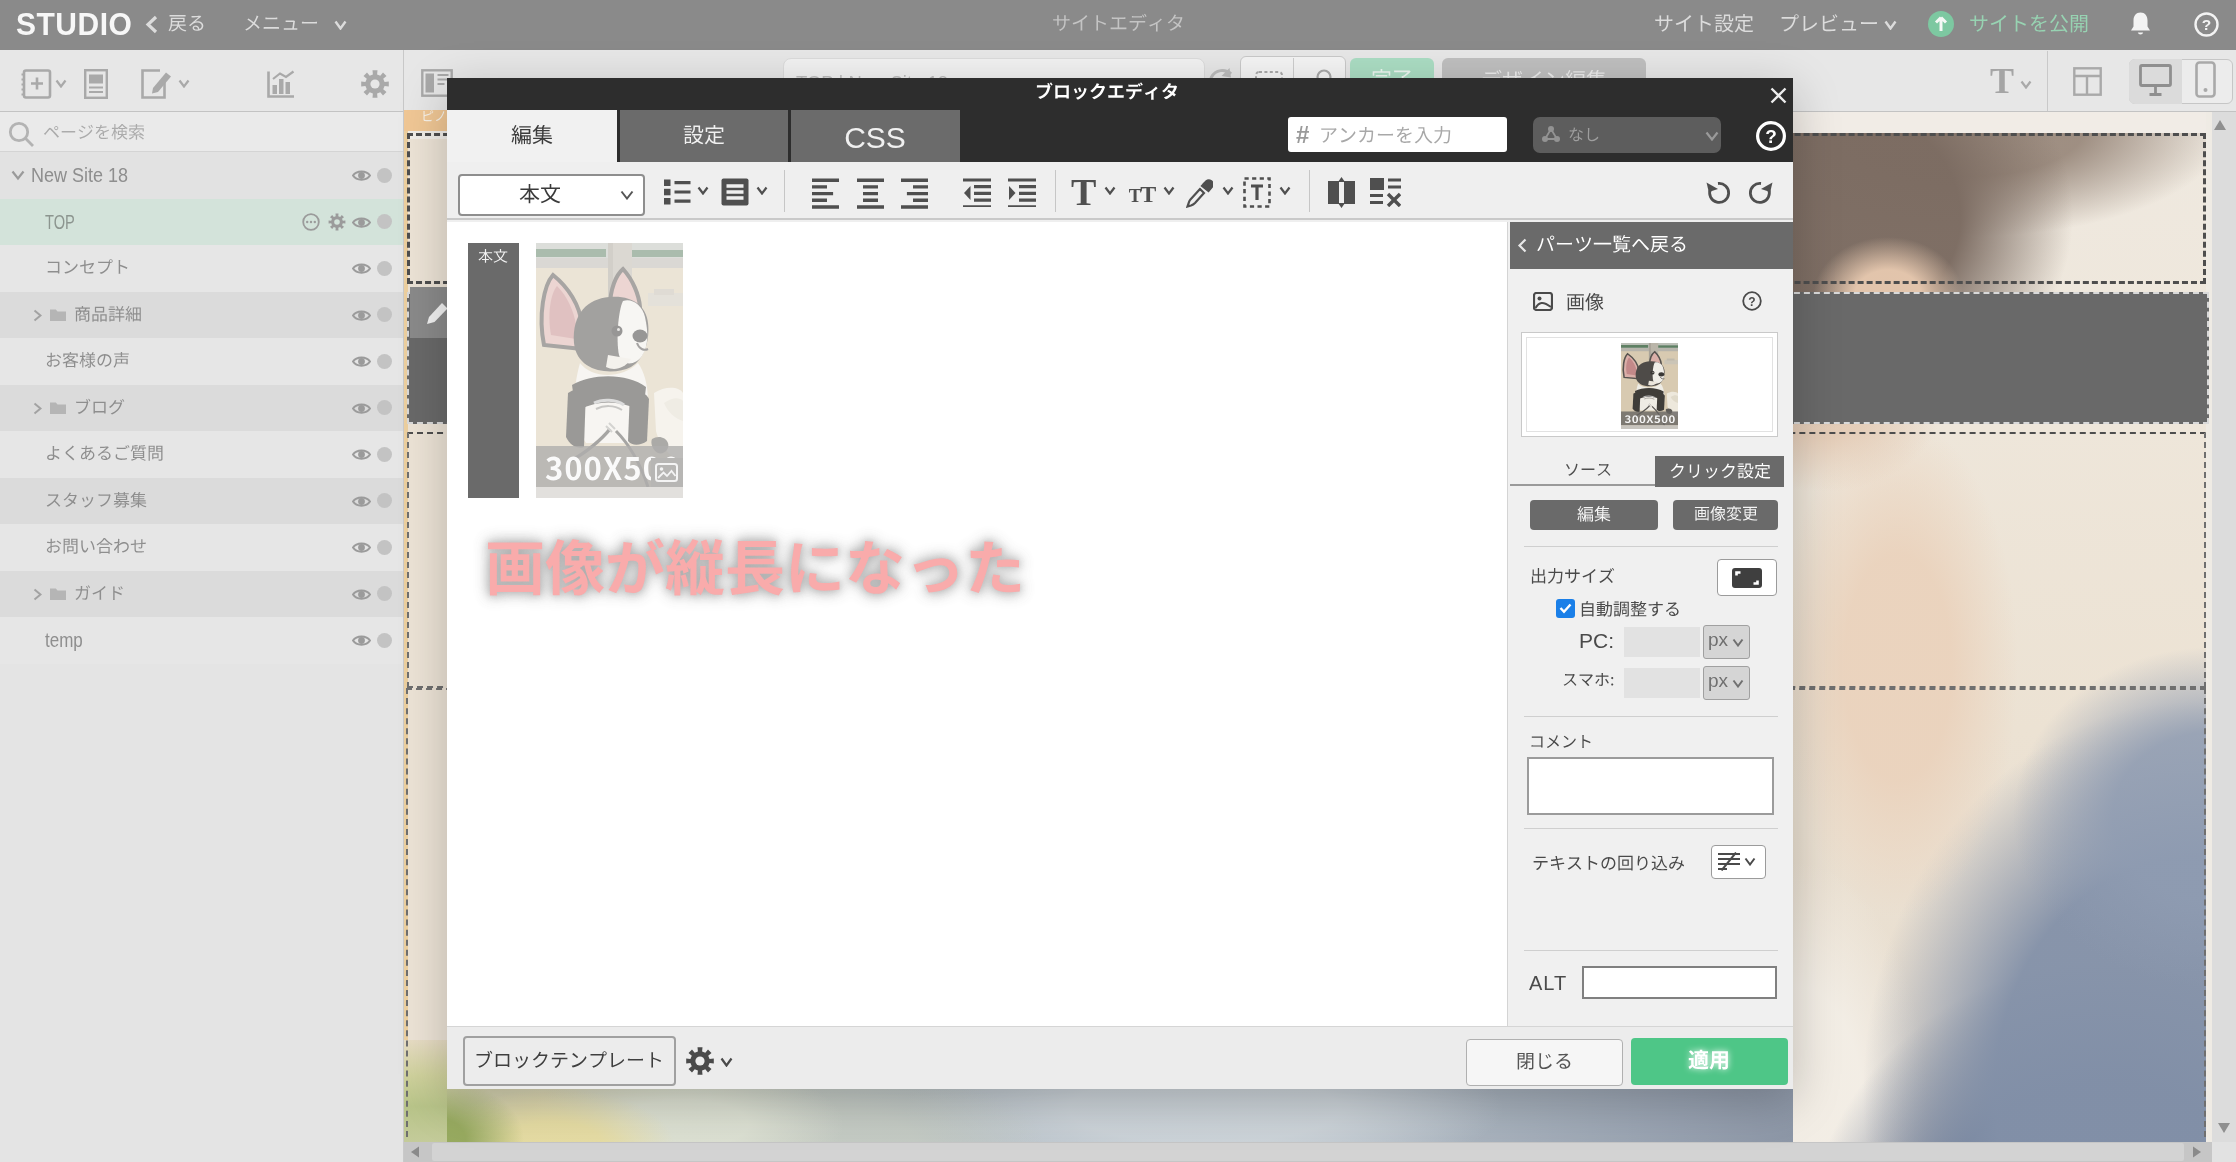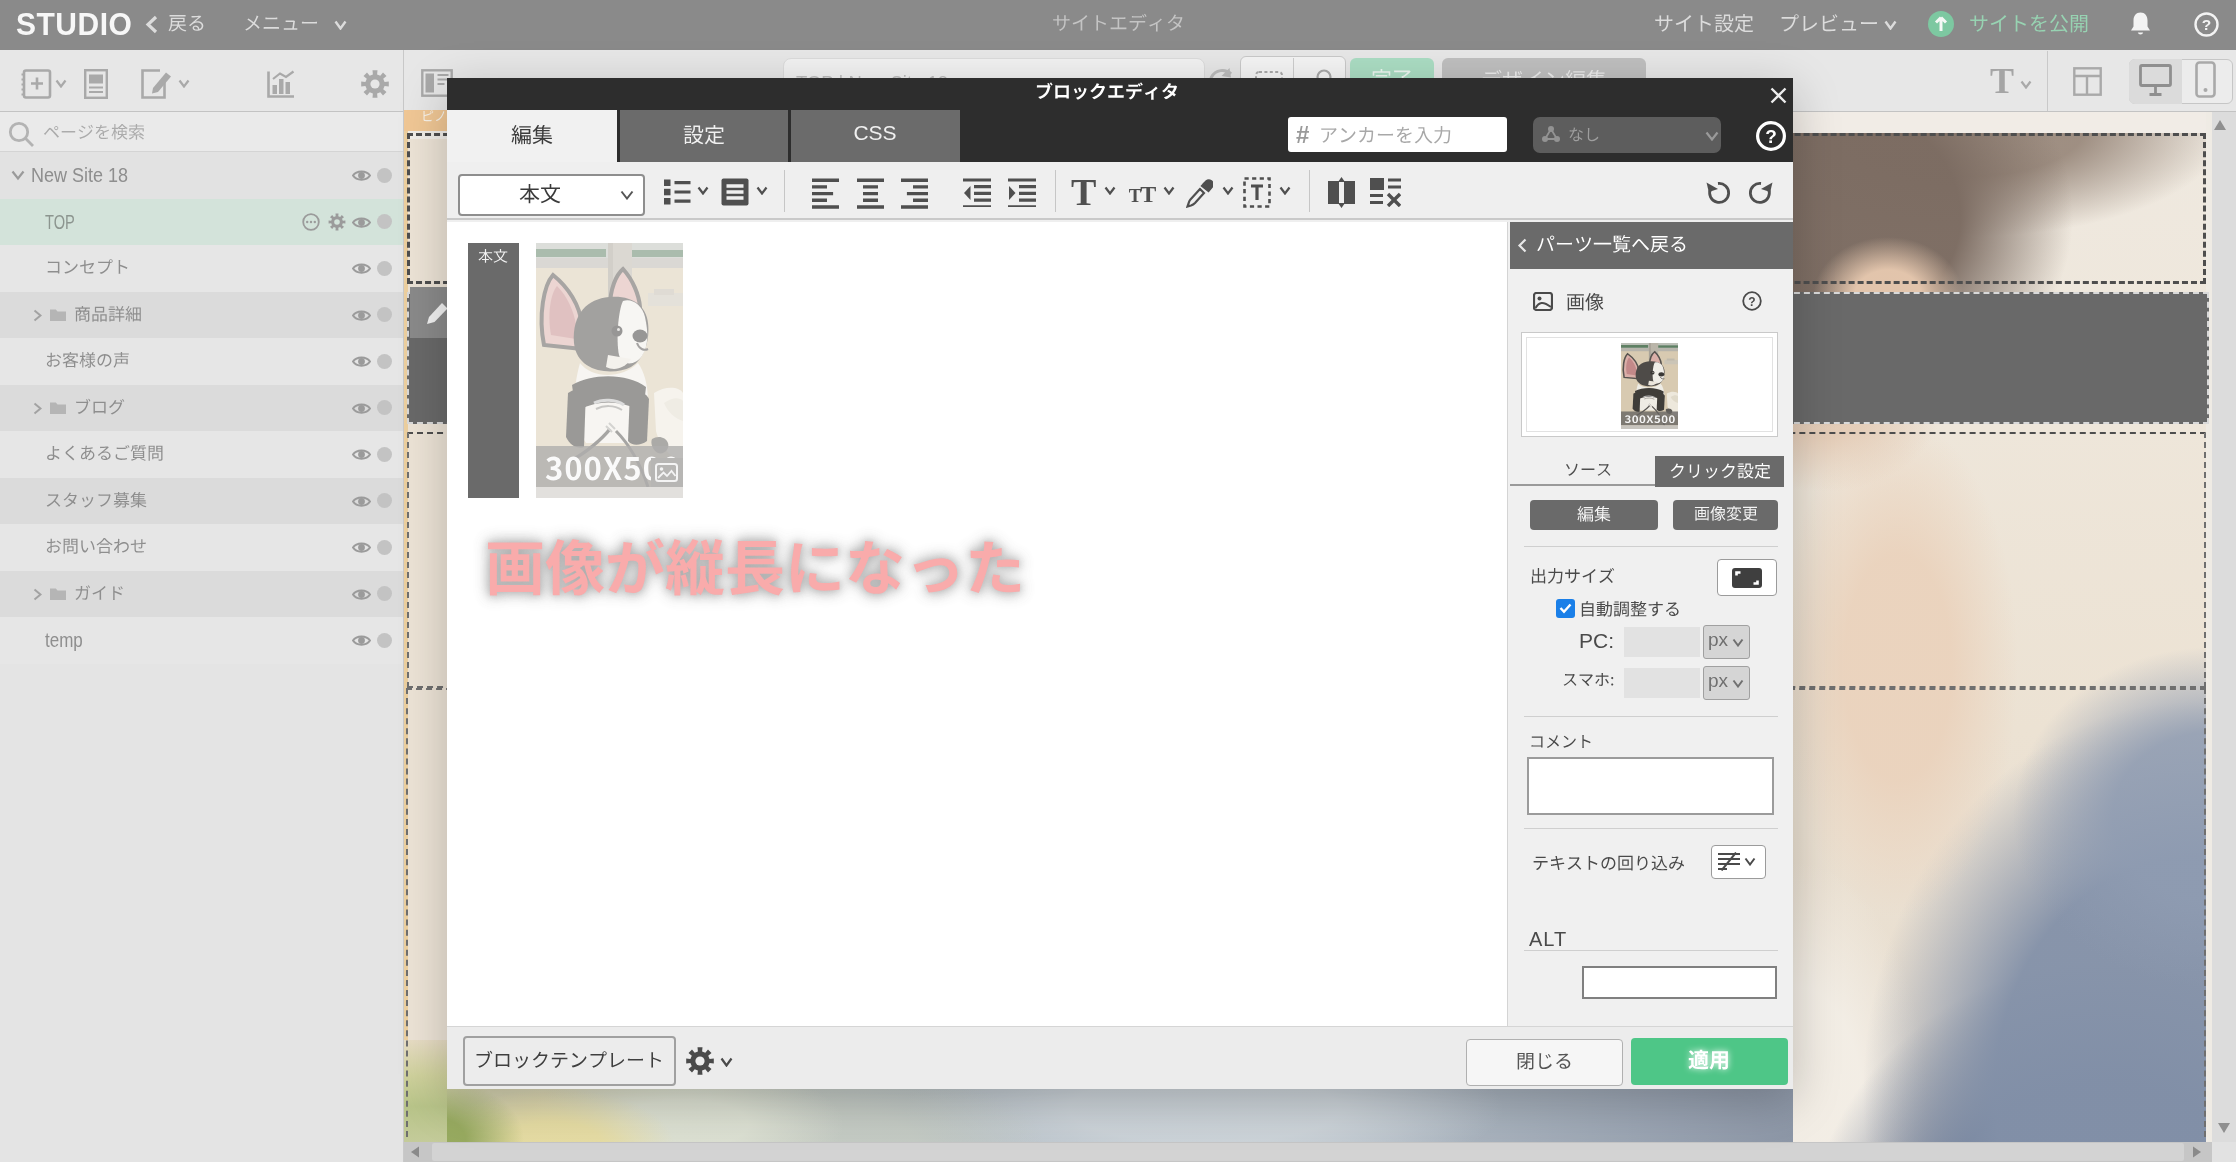--- a/index.html
+++ b/index.html
@@ -327,21 +327,21 @@
   </svg>
 <div class="abs" style="left:447px;top:110px;width:170px;height:52px;background:#f1f1f1"></div>
 <svg style="position:absolute;left:511px;top:125px;overflow:visible" width="42" height="27" viewBox="0 0 42 27">
     <path transform="translate(0 17.6)" d="M8.2 -16.4V-15H19.8V-16.4ZM1.9 -5.6C1.6 -3.8 1.2 -1.9 0.5 -0.6C0.9 -0.5 1.5 -0.2 1.7 -0.1C2.4 -1.4 2.9 -3.4 3.2 -5.4ZM5.9 -5.4C6.4 -4.2 6.8 -2.6 6.9 -1.5L8 -1.9C7.7 -1 7.3 -0.2 6.8 0.5C7.1 0.7 7.7 1.1 8 1.4C9.2 -0.4 9.9 -2.6 10.2 -4.8V1.7H11.4V-2.4H12.9V1.5H14V-2.4H15.6V1.5H16.7V-2.4H18.4V0.2C18.4 0.3 18.4 0.4 18.2 0.4C18 0.4 17.6 0.4 17.1 0.4C17.2 0.8 17.5 1.3 17.5 1.7C18.3 1.7 18.9 1.6 19.2 1.4C19.6 1.2 19.7 0.8 19.7 0.2V-7.3H10.4L10.5 -8.7H19.3V-13.6H9.1V-9C9.1 -7 8.9 -4.4 8.1 -2.1C8 -3.1 7.6 -4.6 7.1 -5.7ZM12.9 -3.6H11.4V-6.1H12.9ZM14 -3.6V-6.1H15.6V-3.6ZM16.7 -3.6V-6.1H18.4V-3.6ZM10.5 -12.3H17.7V-10H10.5ZM0.6 -8.4 0.8 -7 4 -7.1V1.7H5.3V-7.2L6.9 -7.4C7.1 -6.8 7.2 -6.4 7.3 -6L8.5 -6.5C8.2 -7.7 7.5 -9.5 6.7 -10.9L5.6 -10.5C5.9 -9.9 6.2 -9.3 6.4 -8.7L3.6 -8.5C5 -10.3 6.5 -12.7 7.6 -14.7L6.3 -15.2C5.8 -14.1 5 -12.7 4.2 -11.4C3.9 -11.8 3.5 -12.3 3.1 -12.7C3.9 -13.9 4.7 -15.7 5.5 -17.1L4.1 -17.6C3.7 -16.5 2.9 -14.8 2.3 -13.6L1.6 -14.3L0.8 -13.3C1.7 -12.4 2.8 -11.2 3.4 -10.2C3 -9.5 2.6 -8.9 2.2 -8.4Z M26.6 -17.7C25.6 -15.8 23.9 -13.3 21.6 -11.5C21.9 -11.2 22.4 -10.8 22.7 -10.4C23.4 -11 24.1 -11.6 24.7 -12.3V-6.1H30.7V-4.8H22.1V-3.5H29.3C27.3 -1.9 24.3 -0.5 21.6 0.1C22 0.5 22.4 1.1 22.7 1.4C25.3 0.6 28.5 -1 30.7 -2.8V1.7H32.2V-2.9C34.4 -1.1 37.6 0.5 40.3 1.3C40.6 0.9 41 0.3 41.3 -0C38.7 -0.7 35.6 -2 33.6 -3.5H40.9V-4.8H32.2V-6.1H40.3V-7.4H32.6V-8.8H38.7V-9.9H32.6V-11.3H38.6V-12.5H32.6V-13.9H39.5V-15.2H32.6C33 -15.8 33.4 -16.6 33.8 -17.4L32 -17.6C31.8 -16.9 31.4 -16 31 -15.2H26.9C27.4 -15.9 27.8 -16.7 28.2 -17.4ZM31.1 -11.3V-9.9H26.2V-11.3ZM31.1 -12.5H26.2V-13.9H31.1ZM31.1 -8.8V-7.4H26.2V-8.8Z" fill="#3c3c3c"></path>
   </svg>
 <div class="abs" style="left:620px;top:110px;width:168px;height:52px;background:#6b6b6b"></div>
 <svg style="position:absolute;left:683px;top:125px;overflow:visible" width="42" height="27" viewBox="0 0 42 27">
     <path transform="translate(0 17.6)" d="M1.8 -11.3V-10H8.1V-11.3ZM1.9 -16.9V-15.6H8V-16.9ZM1.8 -8.5V-7.2H8.1V-8.5ZM0.8 -14.2V-12.8H8.8V-14.2ZM10.4 -17V-14.4C10.4 -13 10.1 -11.2 8.1 -9.9C8.4 -9.7 9 -9.2 9.2 -8.9C11.5 -10.4 11.9 -12.6 11.9 -14.4V-15.6H15.5V-11.8C15.5 -10.3 15.9 -9.9 17.2 -9.9C17.5 -9.9 18.4 -9.9 18.7 -9.9C19.8 -9.9 20.2 -10.5 20.3 -13C19.9 -13.1 19.3 -13.3 19 -13.6C19 -11.6 18.9 -11.3 18.5 -11.3C18.3 -11.3 17.6 -11.3 17.5 -11.3C17.1 -11.3 17.1 -11.3 17.1 -11.8V-17ZM9.1 -8.5V-7.1H17.1C16.4 -5.5 15.5 -4.1 14.3 -3C13.1 -4.2 12.2 -5.5 11.6 -7.1L10.2 -6.6C10.9 -4.9 11.9 -3.3 13.1 -2C11.6 -0.9 9.9 -0.2 8.1 0.3C8.4 0.6 8.8 1.3 9 1.7C10.9 1.1 12.7 0.3 14.3 -0.9C15.7 0.2 17.4 1.1 19.3 1.7C19.6 1.3 20 0.6 20.4 0.3C18.5 -0.1 16.9 -0.9 15.5 -2C17.1 -3.5 18.3 -5.6 19 -8.2L18 -8.6L17.8 -8.5ZM1.8 -5.6V1.4H3.2V0.5H8V-5.6ZM3.2 -4.3H6.7V-0.8H3.2Z M25.7 -7.9C25.2 -4.1 24.1 -1.1 21.7 0.7C22.1 1 22.8 1.5 23 1.8C24.4 0.6 25.4 -1 26.2 -2.9C28.1 0.7 31.2 1.4 35.6 1.4H40.5C40.6 0.9 40.9 0.2 41.1 -0.2C40.1 -0.2 36.5 -0.2 35.7 -0.2C34.5 -0.2 33.3 -0.3 32.3 -0.4V-4.7H38.6V-6.2H32.3V-9.7H37.7V-11.2H25.4V-9.7H30.7V-0.9C28.9 -1.5 27.6 -2.7 26.8 -4.9C27 -5.8 27.2 -6.7 27.3 -7.7ZM22.7 -15.2V-10.6H24.3V-13.7H38.7V-10.6H40.3V-15.2H32.3V-17.6H30.6V-15.2Z" fill="#f0f0f0"></path>
   </svg>
 <div class="abs" style="left:791px;top:110px;width:169px;height:52px;background:#6b6b6b"></div>
-<div class="abs" style="left:875px;top:121px;width:100px;height:30px;margin-left:-50px;font-size:21px;color:#f0f0f0;text-align:center">CSS</div>
+<div class="abs" style="left:875px;top:121px;width:100px;height:30px;margin-left:-50px;font-size:30px;color:#f0f0f0;text-align:center">CSS</div>
 <div class="abs" style="left:1288px;top:117px;width:219px;height:35px;background:#fff;border-radius:3px"></div>
 <div class="abs" style="left:1296px;top:121px;font-size:24px;font-weight:bold;color:#9a9a9a">#</div>
 <svg style="position:absolute;left:1319px;top:126px;overflow:visible" width="133" height="25" viewBox="0 0 133 25">
     <path transform="translate(0 16.0)" d="M17.7 -12.8 16.8 -13.7C16.5 -13.7 15.8 -13.6 15.4 -13.6C14.3 -13.6 5.4 -13.6 4.5 -13.6C3.8 -13.6 3 -13.7 2.4 -13.8V-12.1C3.1 -12.1 3.8 -12.2 4.5 -12.2C5.4 -12.2 14 -12.2 15.4 -12.2C14.7 -11 12.9 -8.9 11.2 -7.9L12.4 -6.9C14.6 -8.4 16.4 -10.9 17.2 -12.2C17.3 -12.4 17.6 -12.7 17.7 -12.8ZM10.1 -10.3H8.4C8.5 -9.8 8.5 -9.4 8.5 -9C8.5 -5.8 8.1 -3.1 5.1 -1.3C4.6 -0.9 3.9 -0.6 3.4 -0.4L4.8 0.7C9.7 -1.7 10.1 -5.2 10.1 -10.3Z M23.3 -13.9 22.2 -12.8C23.6 -11.8 26 -9.8 27 -8.8L28.2 -10C27.1 -11.1 24.7 -13 23.3 -13.9ZM21.7 -1.2 22.7 0.4C25.8 -0.2 28.3 -1.4 30.2 -2.6C33 -4.4 35.2 -7 36.5 -9.3L35.6 -11C34.5 -8.6 32.2 -5.8 29.3 -4C27.5 -2.9 25 -1.7 21.7 -1.2Z M54.2 -11 53.2 -11.5C52.9 -11.5 52.5 -11.4 52 -11.4H47.4C47.5 -12.1 47.5 -12.7 47.5 -13.4C47.6 -13.9 47.6 -14.5 47.7 -15H45.9C45.9 -14.5 46 -13.8 46 -13.4C46 -12.7 46 -12 45.9 -11.4H42.6C41.9 -11.4 41.1 -11.5 40.4 -11.6V-9.9C41.1 -10 41.9 -10 42.6 -10H45.8C45.3 -6.1 43.9 -3.7 42 -2C41.5 -1.5 40.7 -0.9 40.1 -0.6L41.5 0.5C44.6 -1.7 46.6 -4.6 47.3 -10H52.6C52.6 -8 52.4 -3.3 51.6 -1.9C51.4 -1.4 51.1 -1.2 50.5 -1.2C49.7 -1.2 48.7 -1.3 47.7 -1.4L47.9 0.1C48.9 0.2 50 0.3 51 0.3C52 0.3 52.6 -0.1 53 -0.9C53.8 -2.7 54.1 -8.2 54.1 -10.1C54.1 -10.3 54.2 -10.7 54.2 -11Z M58.9 -8.2V-6.4C59.5 -6.4 60.5 -6.5 61.6 -6.5C63 -6.5 70.6 -6.5 72 -6.5C72.9 -6.5 73.7 -6.4 74 -6.4V-8.2C73.6 -8.2 72.9 -8.1 72 -8.1C70.6 -8.1 63 -8.1 61.6 -8.1C60.5 -8.1 59.5 -8.2 58.9 -8.2Z M92.8 -8.4 92.1 -9.8C91.6 -9.5 91.1 -9.3 90.6 -9.1C89.6 -8.6 88.4 -8.2 87.1 -7.5C86.8 -8.6 85.8 -9.2 84.6 -9.2C83.8 -9.2 82.7 -9 81.9 -8.5C82.6 -9.4 83.2 -10.5 83.7 -11.5C85.7 -11.6 88.1 -11.7 90 -12L90 -13.4C88.2 -13.1 86.1 -12.9 84.2 -12.8C84.5 -13.7 84.6 -14.5 84.7 -15L83.2 -15.2C83.1 -14.5 83 -13.6 82.7 -12.8L81.5 -12.8C80.6 -12.8 79.2 -12.8 78.2 -13V-11.6C79.3 -11.5 80.5 -11.4 81.4 -11.4H82.2C81.5 -9.9 80.2 -7.9 77.8 -5.6L79.1 -4.7C79.7 -5.4 80.3 -6.1 80.8 -6.6C81.7 -7.4 82.9 -8 84.1 -8C84.9 -8 85.6 -7.7 85.8 -6.9C83.6 -5.7 81.3 -4.3 81.3 -2.1C81.3 0.3 83.5 0.9 86.2 0.9C87.9 0.9 90 0.7 91.4 0.5L91.5 -1C89.8 -0.7 87.8 -0.6 86.3 -0.6C84.3 -0.6 82.9 -0.8 82.9 -2.3C82.9 -3.5 84.1 -4.5 85.9 -5.5C85.9 -4.5 85.8 -3.2 85.8 -2.5H87.3L87.2 -6.1C88.7 -6.8 90 -7.4 91.1 -7.8C91.6 -8 92.3 -8.2 92.8 -8.4Z M103.4 -11.1C102.3 -5.7 99.9 -1.9 95.7 0.3C96.1 0.6 96.7 1.2 97 1.5C100.8 -0.7 103.2 -4.2 104.6 -9.2C105.5 -5.5 107.5 -1.4 112.2 1.5C112.5 1.1 113 0.5 113.4 0.2C105.9 -4.2 105.4 -11.4 105.4 -14.8H99.3V-13.4H104C104.1 -12.6 104.1 -11.8 104.3 -10.9Z M121.8 -15.9V-12.6V-11.8H115.6V-10.4H121.7C121.4 -6.8 120.2 -2.6 115 0.5C115.4 0.7 115.9 1.3 116.1 1.6C121.6 -1.8 122.9 -6.4 123.2 -10.4H129.7C129.3 -3.6 128.9 -0.9 128.2 -0.3C128 -0.1 127.8 0 127.4 0C126.9 0 125.7 -0 124.4 -0.1C124.6 0.3 124.8 0.9 124.8 1.3C126 1.4 127.2 1.4 127.9 1.4C128.6 1.3 129.1 1.2 129.5 0.6C130.4 -0.3 130.8 -3.2 131.2 -11.1C131.2 -11.3 131.2 -11.8 131.2 -11.8H123.3V-12.6V-15.9Z" fill="#a8a8a8"></path>
   </svg>
 <div class="abs" style="left:1533px;top:117px;width:188px;height:36px;background:#5d5d5d;border-radius:7px"></div>
 <svg class="abs" style="left:1541px;top:124px" width="20" height="21" viewBox="0 0 20 21">
     <circle cx="10" cy="5" r="3" fill="#939393"></circle>
     <circle cx="4" cy="15" r="3" fill="#939393"></circle>
     <circle cx="16" cy="15" r="3" fill="#939393"></circle>
@@ -617,21 +617,21 @@
   </svg>
 <div class="abs" style="left:1711px;top:845px;width:55px;height:34px;background:#fff;border:1px solid #9b9b9b;border-radius:4px"></div>
 <svg class="abs" style="left:1718px;top:852px" width="22" height="19" viewBox="0 0 22 19">
     <path d="M0 2 h22 M0 7 h22 M0 12 h22 M0 17 h9" stroke="#4a4a4a" stroke-width="2"></path>
     <path d="M3.5 18.5 L18 0.5" stroke="#4a4a4a" stroke-width="2"></path>
   </svg>
 <svg class="abs" style="left:1744px;top:857px" width="12" height="9" viewBox="0 0 12 9">
     <path d="M1.5 1.5 L6.0 7.5 L10.5 1.5" stroke="#4a4a4a" stroke-width="2" fill="none"></path>
   </svg>
 <div class="abs" style="left:1524px;top:950px;width:254px;height:1px;background:#cfcfcf"></div>
-<div class="abs" style="left:1529px;top:928px;font-size:20px;color:#4a4a4a;letter-spacing:1px">ALT</div>
+<div class="abs" style="left:1529px;top:972px;font-size:20px;color:#4a4a4a;letter-spacing:1px">ALT</div>
 <div class="abs" style="left:1582px;top:966px;width:195px;height:33px;background:#fff;border:2px solid #808080"></div>
 <div class="abs" style="left:447px;top:1026px;width:1346px;height:63px;background:#ececec;border-top:1px solid #d5d5d5"></div>
 <div class="abs" style="left:463px;top:1036px;width:213px;height:50px;border:2px solid #a0a0a0;border-radius:4px"></div>
 <svg style="position:absolute;left:474px;top:1051px;overflow:visible" width="190" height="25" viewBox="0 0 190 25">
     <path transform="translate(0 16.0)" d="M16.8 -16.3 15.8 -15.8C16.3 -15.2 16.9 -14.1 17.3 -13.3L18.4 -13.8C18 -14.5 17.3 -15.6 16.8 -16.3ZM16.1 -12.4 15.1 -13 15.9 -13.3C15.5 -14 14.8 -15.1 14.4 -15.8L13.3 -15.4C13.8 -14.7 14.3 -13.8 14.7 -13.1C14.4 -13 14.1 -13 13.9 -13C13 -13 5.5 -13 4.4 -13C3.7 -13 3 -13.1 2.5 -13.1V-11.5C2.9 -11.5 3.6 -11.5 4.4 -11.5C5.5 -11.5 13 -11.5 14.1 -11.5C13.8 -9.7 12.9 -7 11.6 -5.3C10 -3.3 7.9 -1.7 4.2 -0.8L5.5 0.7C8.9 -0.4 11.2 -2.2 13 -4.4C14.5 -6.4 15.4 -9.4 15.8 -11.4C15.9 -11.8 15.9 -12.1 16.1 -12.4Z M21.8 -13C21.8 -12.6 21.8 -12 21.8 -11.5C21.8 -10.8 21.8 -3 21.8 -2.2C21.8 -1.5 21.8 -0.1 21.8 0.1H23.4L23.4 -1H33.7L33.7 0.1H35.3C35.3 -0.1 35.3 -1.6 35.3 -2.2C35.3 -2.9 35.3 -10.7 35.3 -11.5C35.3 -12 35.3 -12.5 35.3 -13C34.8 -13 34.1 -13 33.7 -13C32.7 -13 24.5 -13 23.5 -13C23 -13 22.5 -13 21.8 -13ZM23.4 -2.5V-11.5H33.7V-2.5Z M47.2 -10.9 45.8 -10.5C46.2 -9.6 47.1 -7.2 47.3 -6.3L48.7 -6.8C48.4 -7.7 47.5 -10.2 47.2 -10.9ZM54.1 -9.9 52.4 -10.4C52.1 -8 51.1 -5.5 49.8 -3.9C48.2 -1.9 45.8 -0.5 43.6 0.2L44.9 1.4C47 0.6 49.3 -0.9 51.1 -3.1C52.4 -4.8 53.3 -6.8 53.8 -8.9C53.8 -9.2 53.9 -9.5 54.1 -9.9ZM42.8 -10 41.4 -9.4C41.7 -8.8 42.8 -6.2 43.1 -5.2L44.5 -5.7C44.1 -6.7 43.1 -9.2 42.8 -10Z M67.2 -14.8 65.4 -15.3C65.3 -14.8 65 -14.2 64.8 -13.8C64 -12.1 62.1 -9.4 58.9 -7.4L60.2 -6.4C62.3 -7.8 63.9 -9.5 65 -11.1H71.4C71 -9.4 69.9 -6.9 68.4 -5.2C66.7 -3.2 64.3 -1.4 60.8 -0.4L62.2 0.8C65.8 -0.5 68 -2.2 69.7 -4.3C71.4 -6.4 72.6 -8.9 73.1 -10.9C73.2 -11.2 73.4 -11.6 73.6 -11.9L72.3 -12.7C72 -12.5 71.6 -12.5 71.1 -12.5H65.9L66.3 -13.3C66.5 -13.6 66.9 -14.3 67.2 -14.8Z M80.1 -14.1V-12.5C80.6 -12.5 81.2 -12.5 81.8 -12.5C82.9 -12.5 88.4 -12.5 89.5 -12.5C90 -12.5 90.7 -12.5 91.3 -12.5V-14.1C90.7 -14 90 -13.9 89.5 -13.9C88.4 -13.9 82.9 -13.9 81.8 -13.9C81.2 -13.9 80.6 -14 80.1 -14.1ZM77.8 -9.3V-7.7C78.3 -7.8 78.9 -7.8 79.5 -7.8H85.2C85.1 -6 84.9 -4.4 84.1 -3C83.3 -1.8 81.9 -0.7 80.5 -0.1L81.9 0.9C83.5 0.1 84.9 -1.3 85.6 -2.6C86.4 -4 86.7 -5.7 86.7 -7.8H91.9C92.4 -7.8 93 -7.7 93.4 -7.7V-9.3C92.9 -9.2 92.3 -9.2 91.9 -9.2C90.9 -9.2 80.6 -9.2 79.5 -9.2C78.9 -9.2 78.3 -9.2 77.8 -9.3Z M99.3 -13.9 98.2 -12.8C99.6 -11.8 102 -9.8 103 -8.8L104.2 -10C103.1 -11.1 100.7 -13 99.3 -13.9ZM97.7 -1.2 98.7 0.4C101.8 -0.2 104.3 -1.4 106.2 -2.6C109 -4.4 111.2 -7 112.5 -9.3L111.6 -11C110.5 -8.6 108.2 -5.8 105.3 -4C103.5 -2.9 101 -1.7 97.7 -1.2Z M129.3 -13.6C129.3 -14.3 129.9 -14.9 130.5 -14.9C131.3 -14.9 131.8 -14.3 131.8 -13.6C131.8 -13 131.3 -12.4 130.5 -12.4C129.9 -12.4 129.3 -13 129.3 -13.6ZM128.4 -13.6C128.4 -13.4 128.5 -13.2 128.5 -13L127.9 -13C127 -13 119.5 -13 118.4 -13C117.7 -13 117 -13.1 116.5 -13.1V-11.5C117 -11.5 117.6 -11.5 118.4 -11.5C119.5 -11.5 127 -11.5 128.1 -11.5C127.8 -9.7 126.9 -7 125.6 -5.3C124 -3.3 121.9 -1.7 118.2 -0.8L119.5 0.7C123 -0.4 125.2 -2.2 127 -4.4C128.5 -6.4 129.4 -9.4 129.8 -11.4L129.8 -11.6C130.1 -11.6 130.3 -11.5 130.5 -11.5C131.7 -11.5 132.7 -12.5 132.7 -13.6C132.7 -14.8 131.7 -15.8 130.5 -15.8C129.4 -15.8 128.4 -14.8 128.4 -13.6Z M137.2 -0.6 138.3 0.3C138.6 0.2 138.9 0.1 139.1 0C143.8 -1.4 147.8 -3.7 150.2 -6.8L149.4 -8.1C147 -5.1 142.6 -2.5 139 -1.6C139 -2.6 139 -10.6 139 -12.4C139 -13 139 -13.7 139.1 -14.1H137.2C137.3 -13.8 137.4 -12.9 137.4 -12.4C137.4 -10.6 137.4 -2.7 137.4 -1.5C137.4 -1.2 137.4 -0.9 137.2 -0.6Z M153.9 -8.2V-6.4C154.5 -6.4 155.5 -6.5 156.6 -6.5C158 -6.5 165.6 -6.5 167 -6.5C167.9 -6.5 168.7 -6.4 169 -6.4V-8.2C168.6 -8.2 167.9 -8.1 167 -8.1C165.6 -8.1 158 -8.1 156.6 -8.1C155.5 -8.1 154.5 -8.2 153.9 -8.2Z M177.4 -1.7C177.4 -1 177.4 -0 177.3 0.6H179.1C179 -0.1 179 -1.1 179 -1.7L179 -7.9C181.1 -7.3 184.4 -6 186.4 -4.9L187.1 -6.5C185.1 -7.5 181.5 -8.9 179 -9.6V-12.7C179 -13.3 179.1 -14.1 179.1 -14.7H177.3C177.4 -14.1 177.4 -13.3 177.4 -12.7C177.4 -11.1 177.4 -2.7 177.4 -1.7Z" fill="#3f3f3f"></path>
   </svg>
 <svg class="abs" style="left:685px;top:1046px" width="30" height="30" viewBox="0 0 30 30">
     <path d="M12.5 1.2 L17.5 1.2 L17.1 5.4 L20.3 6.8 L23.0 3.5 L26.5 7.0 L23.2 9.7 L24.6 12.9 L28.8 12.5 L28.8 17.5 L24.6 17.1 L23.2 20.3 L26.5 23.0 L23.0 26.5 L20.3 23.2 L17.1 24.6 L17.5 28.8 L12.5 28.8 L12.9 24.6 L9.7 23.2 L7.0 26.5 L3.5 23.0 L6.8 20.3 L5.4 17.1 L1.2 17.5 L1.2 12.5 L5.4 12.9 L6.8 9.7 L3.5 7.0 L7.0 3.5 L9.7 6.8 L12.9 5.4 Z" fill="#4a4a4a"></path>
     <circle cx="15" cy="15" r="4.6" fill="#ececec"></circle>
   </svg>

